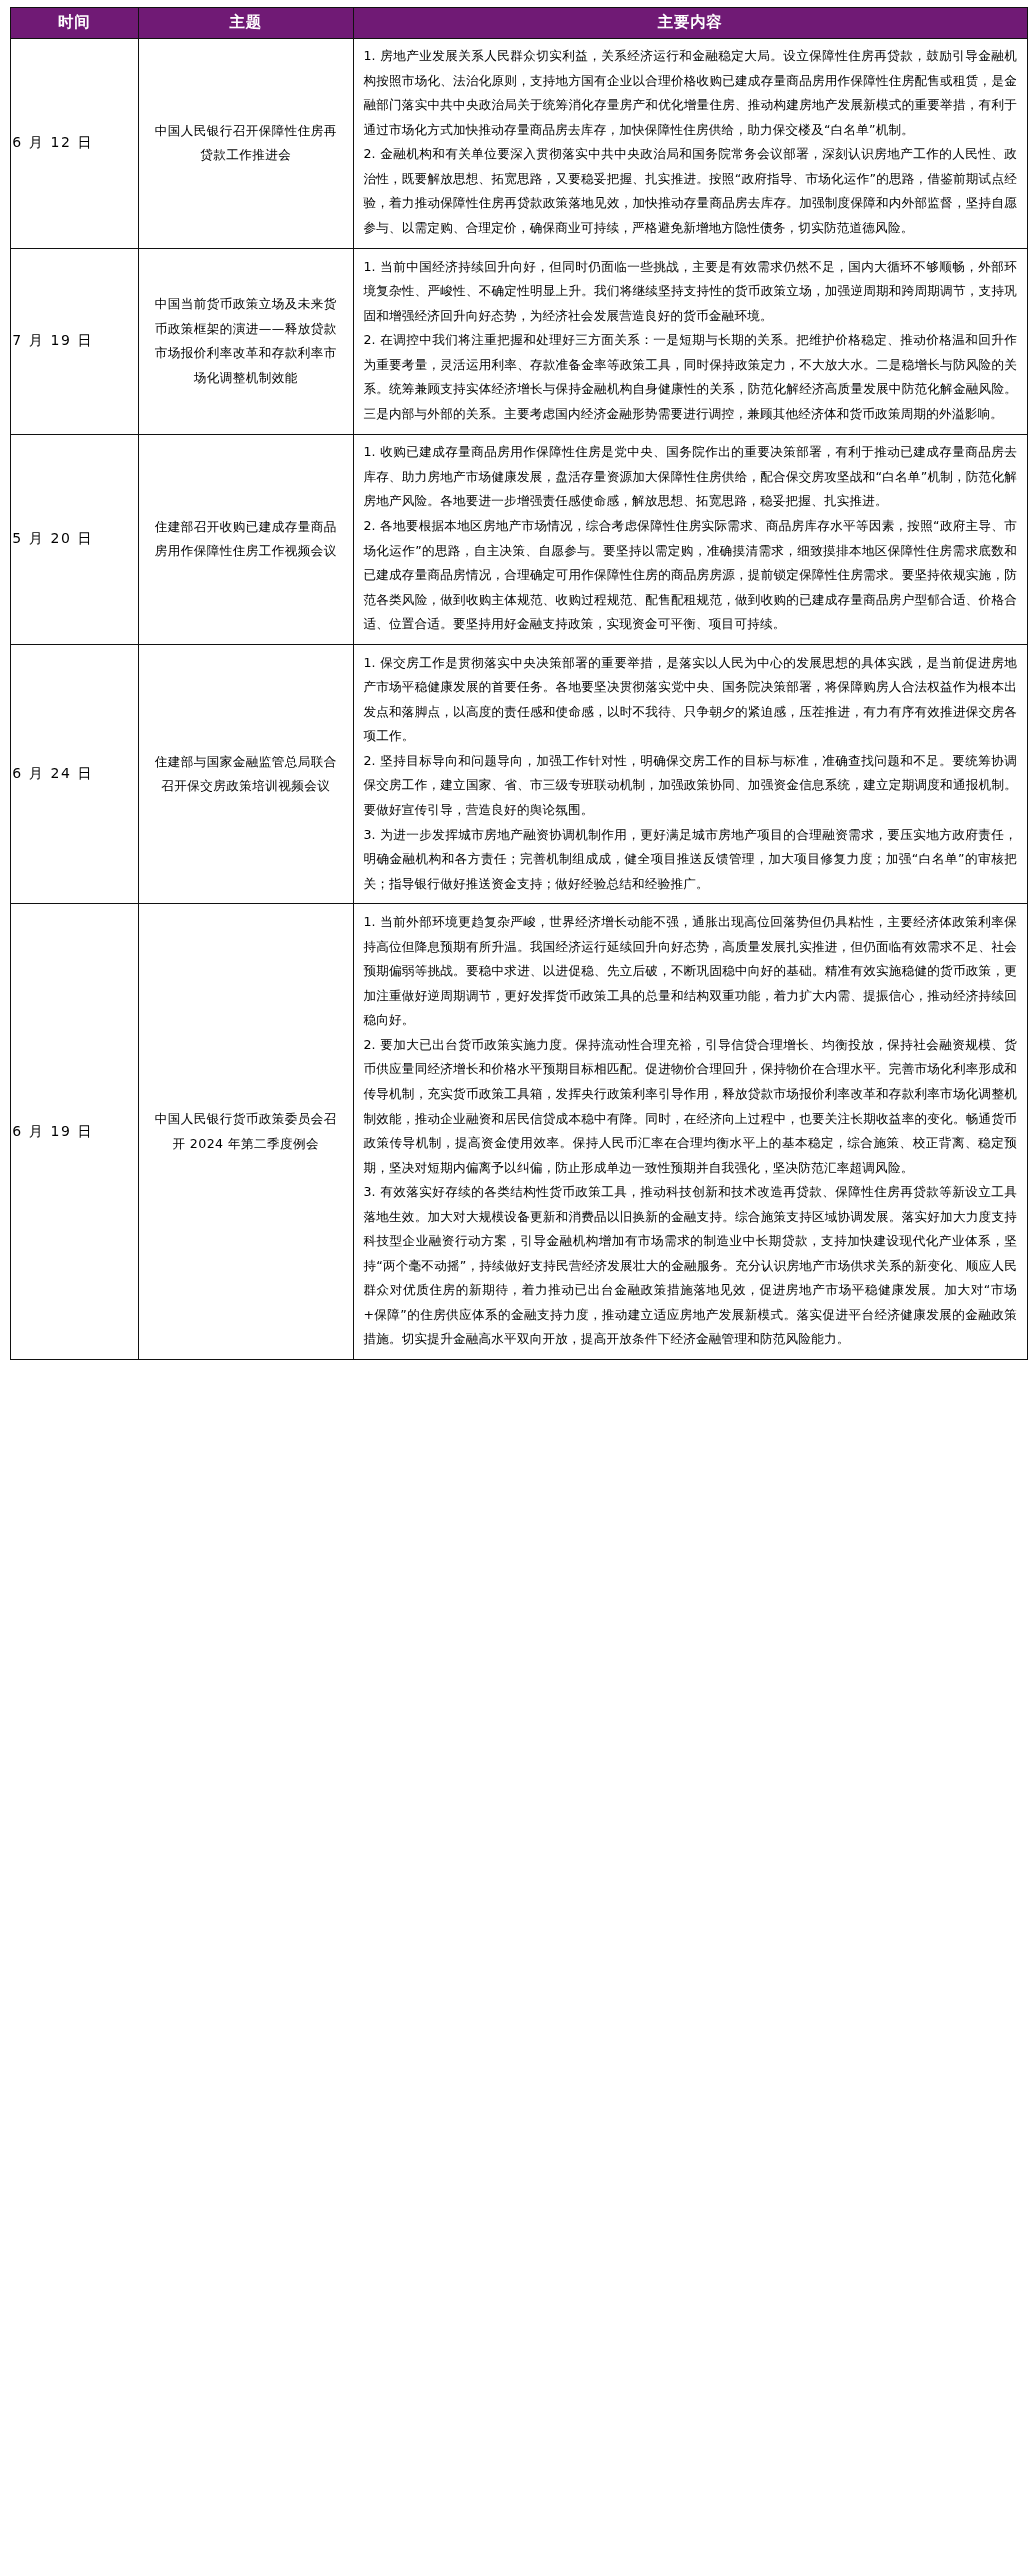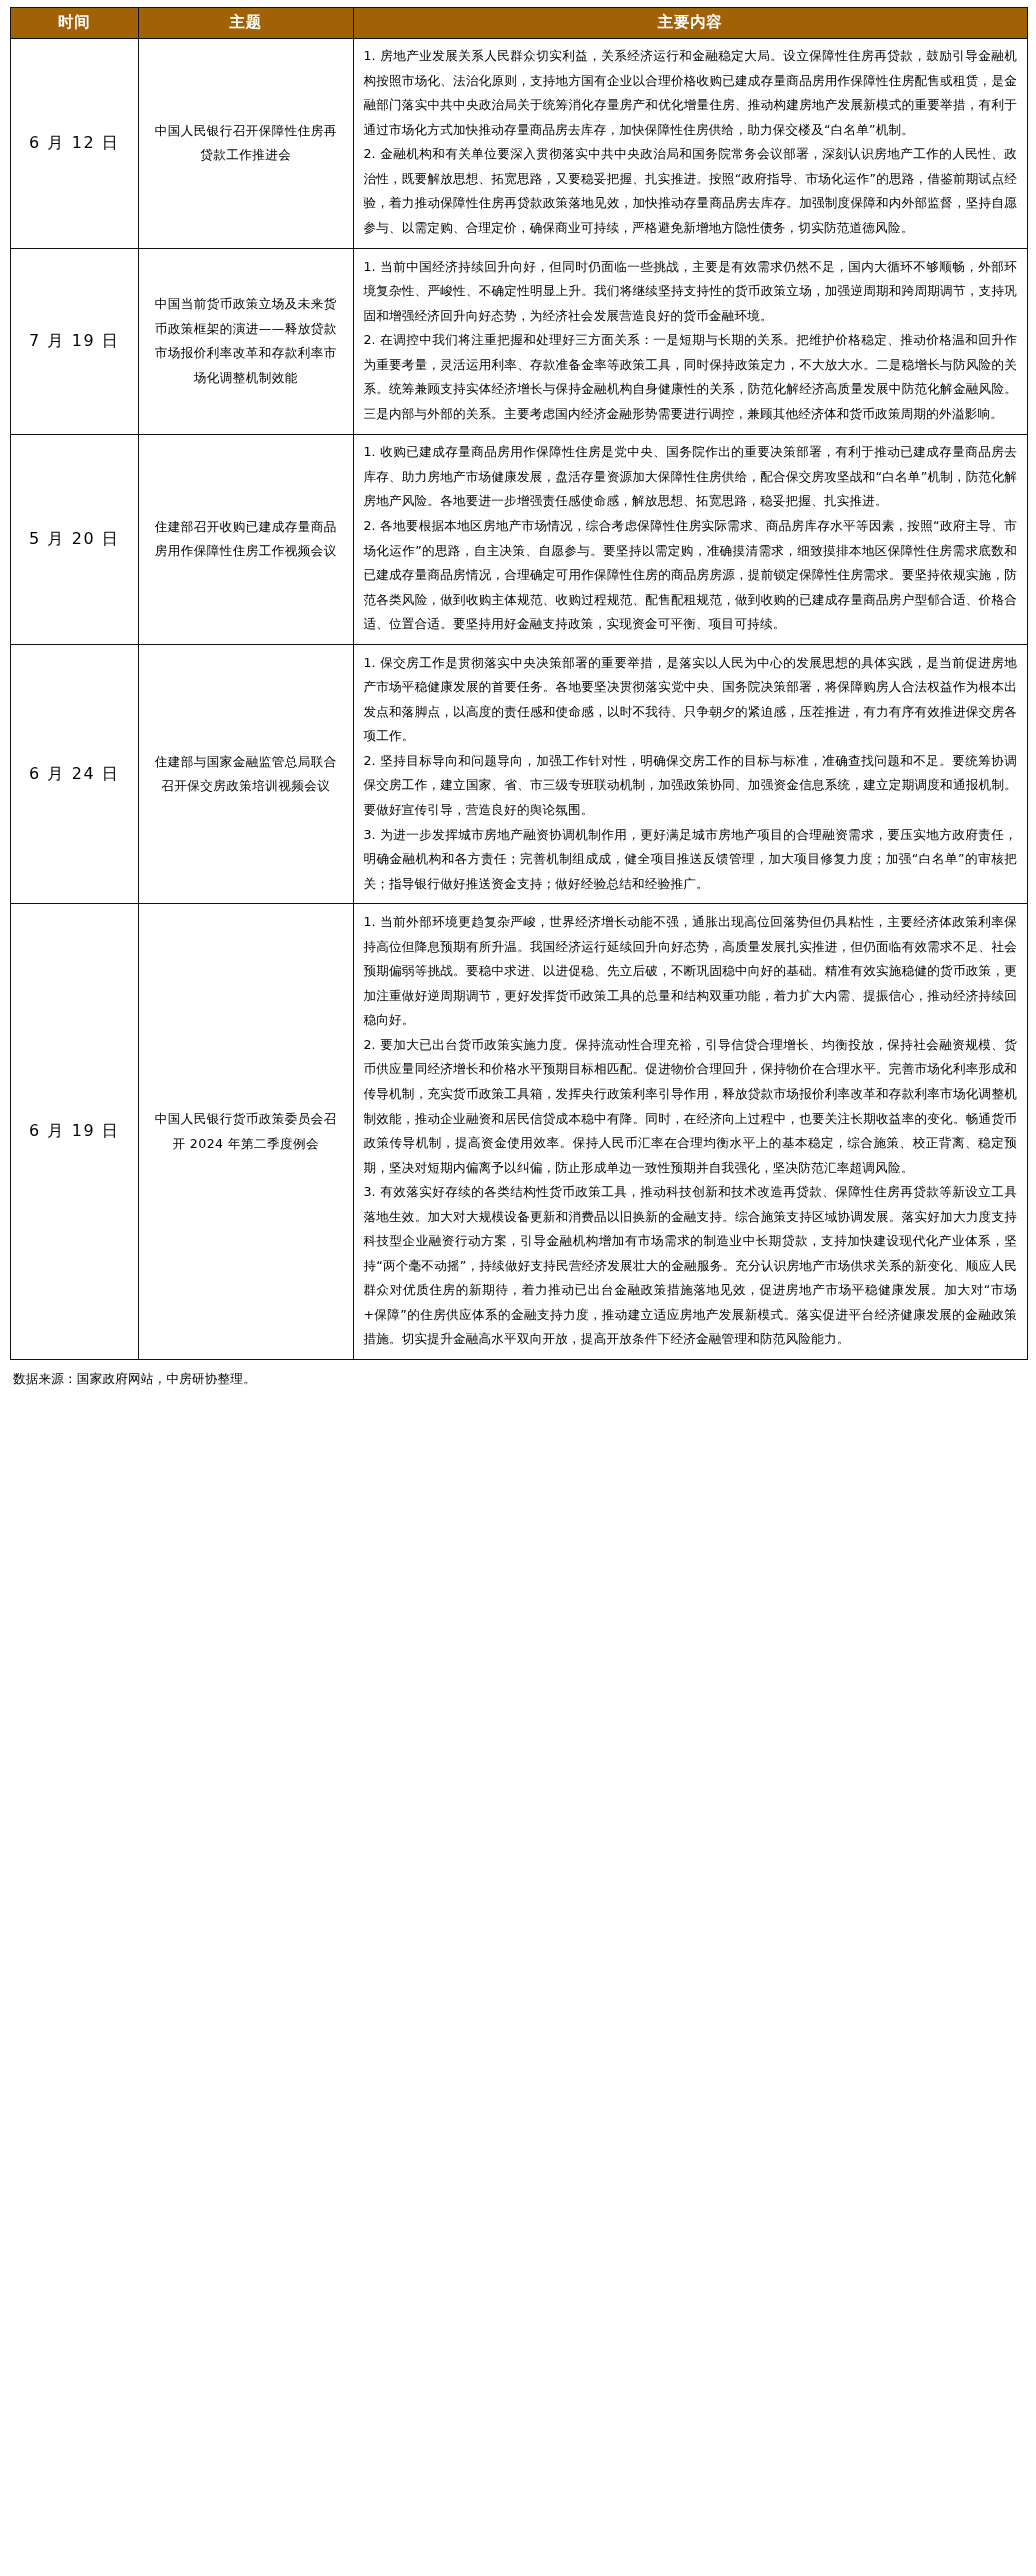--- a/index.html
+++ b/index.html
@@ -21,38 +21,37 @@
     width: 1017px;
     border-collapse: collapse;
     table-layout: fixed;
     border: 0.8px solid #111111;
   }
   table.policy-table col.c-date  { width: 128px; }
   table.policy-table col.c-topic { width: 215px; }
   table.policy-table col.c-body  { width: 674px; }
 
   thead th {
-    background: #a16207;
+    background: #701a75;
     color: #ffffff;
     font-size: 15.4px;
     font-weight: bold;
     letter-spacing: 0.8px;
     height: 31px;
     border: 0.8px solid #111111;
     text-align: center;
     vertical-align: middle;
   }
   tbody td {
     border: 0.8px solid #111111;
     vertical-align: middle;
     background: #ffffff;
   }
   td.cell-date {
-    text-align: center;
-    font-size: 16px;
+    font-size: 14px;
     letter-spacing: 1.6px;
     white-space: nowrap;
     padding: 4.9px 1.6px;
   }
   td.cell-topic {
     text-align: center;
     font-size: 12.6px;
     line-height: 1.95;
     padding: 4.9px 14.6px;
     letter-spacing: 0.4px;
@@ -134,15 +133,14 @@
         <td class="cell-date">6 月 19 日</td>
         <td class="cell-topic">中国人民银行货币政策委员会召开 2024 年第二季度例会</td>
         <td class="cell-body">
           <p>1. 当前外部环境更趋复杂严峻，世界经济增长动能不强，通胀出现高位回落势但仍具粘性，主要经济体政策利率保持高位但降息预期有所升温。我国经济运行延续回升向好态势，高质量发展扎实推进，但仍面临有效需求不足、社会预期偏弱等挑战。要稳中求进、以进促稳、先立后破，不断巩固稳中向好的基础。精准有效实施稳健的货币政策，更加注重做好逆周期调节，更好发挥货币政策工具的总量和结构双重功能，着力扩大内需、提振信心，推动经济持续回稳向好。</p>
           <p>2. 要加大已出台货币政策实施力度。保持流动性合理充裕，引导信贷合理增长、均衡投放，保持社会融资规模、货币供应量同经济增长和价格水平预期目标相匹配。促进物价合理回升，保持物价在合理水平。完善市场化利率形成和传导机制，充实货币政策工具箱，发挥央行政策利率引导作用，释放贷款市场报价利率改革和存款利率市场化调整机制效能，推动企业融资和居民信贷成本稳中有降。同时，在经济向上过程中，也要关注长期收益率的变化。畅通货币政策传导机制，提高资金使用效率。保持人民币汇率在合理均衡水平上的基本稳定，综合施策、校正背离、稳定预期，坚决对短期内偏离予以纠偏，防止形成单边一致性预期并自我强化，坚决防范汇率超调风险。</p>
           <p>3. 有效落实好存续的各类结构性货币政策工具，推动科技创新和技术改造再贷款、保障性住房再贷款等新设立工具落地生效。加大对大规模设备更新和消费品以旧换新的金融支持。综合施策支持区域协调发展。落实好加大力度支持科技型企业融资行动方案，引导金融机构增加有市场需求的制造业中长期贷款，支持加快建设现代化产业体系，坚持“两个毫不动摇”，持续做好支持民营经济发展壮大的金融服务。充分认识房地产市场供求关系的新变化、顺应人民群众对优质住房的新期待，着力推动已出台金融政策措施落地见效，促进房地产市场平稳健康发展。加大对“市场+保障”的住房供应体系的金融支持力度，推动建立适应房地产发展新模式。落实促进平台经济健康发展的金融政策措施。切实提升金融高水平双向开放，提高开放条件下经济金融管理和防范风险能力。</p>
         </td>
       </tr>
     </tbody>
   </table>
-  <div class="footer-note">数据来源：国家政府网站，中房研协整理。</div>
 </div>
 
 
 </body></html>

